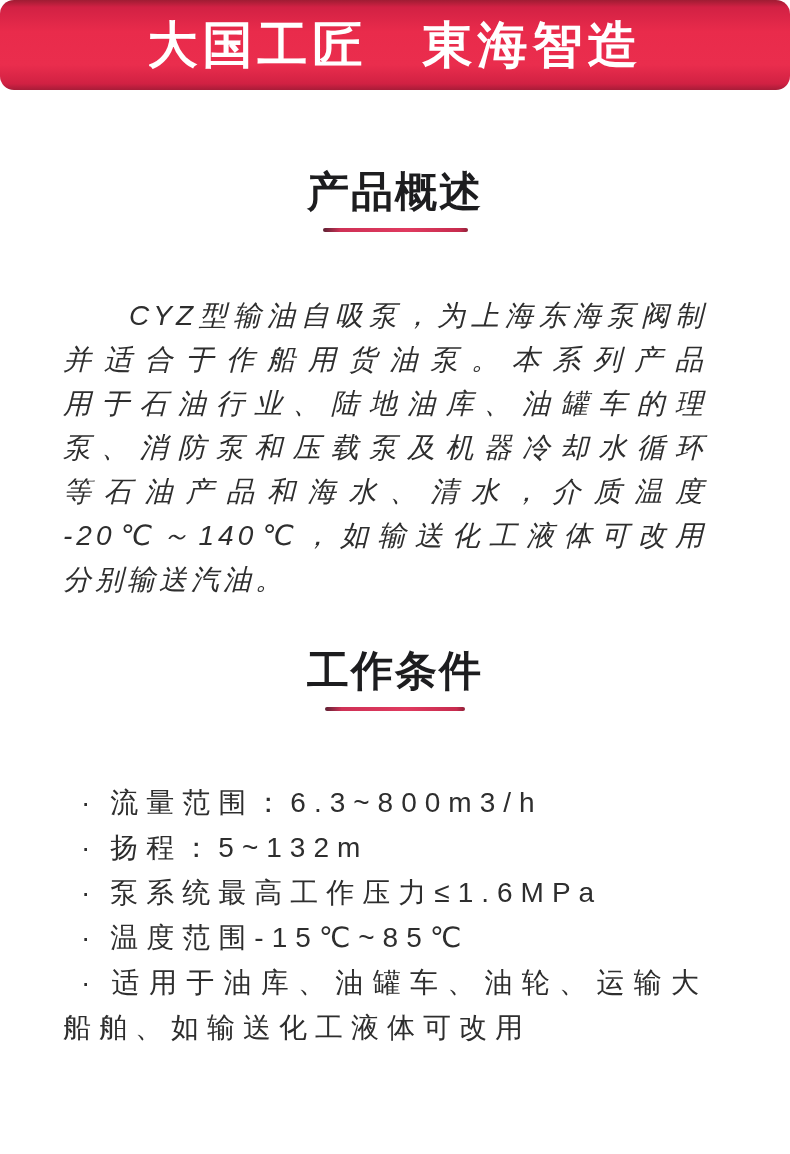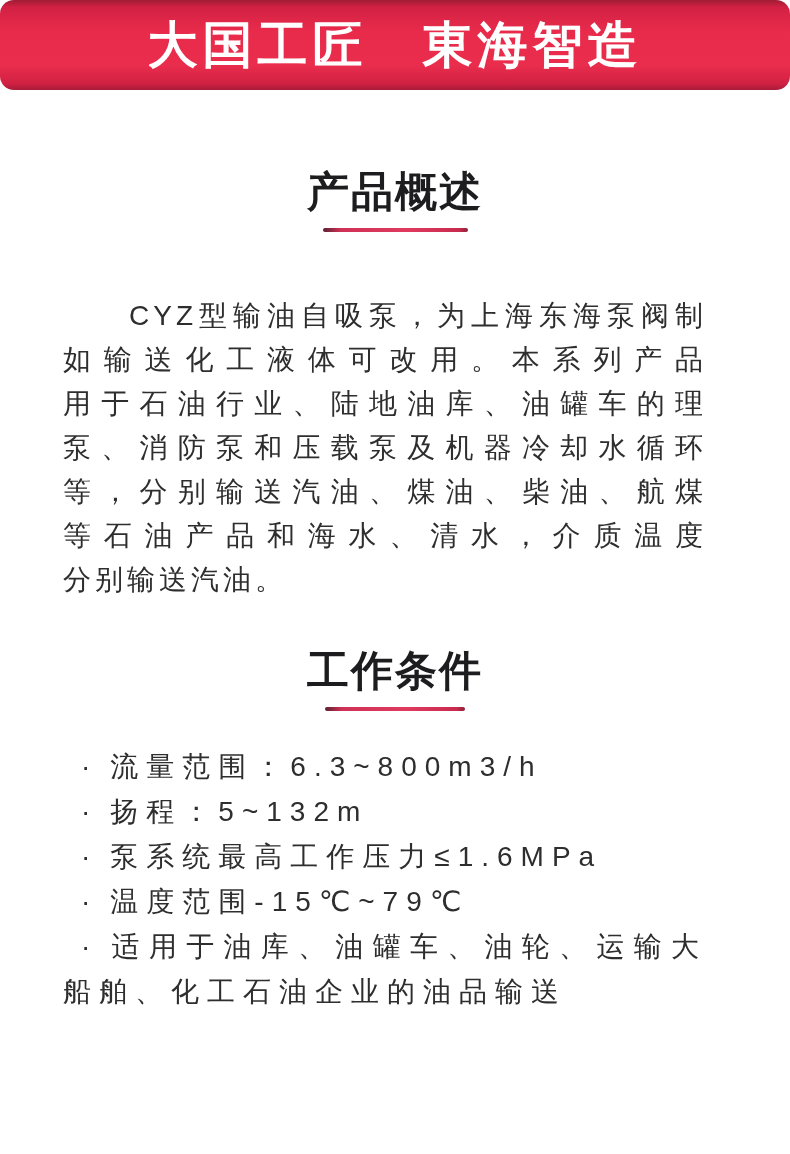--- a/index.html
+++ b/index.html
@@ -37,31 +37,32 @@
     background: linear-gradient(90deg,
       #5d2133 0%, #cf3156 12%, #e03a5f 58%, #c72b4e 94%, #8f2038 100%);
   }
   .heading-underline.w1 { width: 145px; }
   .heading-underline.w2 { width: 140px; }
 
   
   .paragraph {
     width: 644px; margin: 62px 0 0 63px;
     color: #2e2e2e;
+    font-style: italic;
   }
   .pline {
     font-size: 28px; line-height: 44px; letter-spacing: 4px;
     text-align: justify; text-align-last: justify;
   }
   .pline--first { text-indent: 66px; }
   .pline--last { text-align-last: left; }
 
   
   .cond-list {
-    width: 644px; margin: 33px 0 0 63px;
+    width: 644px; margin: 69px 0 0 63px;
     color: #2e2e2e;
   }
   .cline {
     font-size: 28px; line-height: 45px; letter-spacing: 8px;
     text-align: left;
   }
   .cline.item { text-indent: 18px; }
   .cline.jfull { text-align: justify; text-align-last: justify; }
   .bullet { margin-right: 12px; }
 </style>
@@ -72,43 +73,43 @@
   <div class="banner-title">大国工匠　東海智造</div>
 </div>
 
 <div class="section-head first">
   <div class="heading">产品概述</div>
   <div class="heading-underline w1"></div>
 </div>
 
 <div class="paragraph">
   <div class="pline pline--first">CYZ型输油自吸泵，为上海东海泵阀制</div>
-  <div class="pline">如输送化工液体可改用。本系列产品</div>
+  <div class="pline">并适合于作船用货油泵。本系列产品</div>
   <div class="pline">用于石油行业、陆地油库、油罐车的理</div>
   <div class="pline">泵、消防泵和压载泵及机器冷却水循环</div>
-  <div class="pline">等，分别输送汽油、煤油、柴油、航煤</div>
   <div class="pline">等石油产品和海水、清水，介质温度</div>
+  <div class="pline">-20℃～140℃，如输送化工液体可改用</div>
   <div class="pline pline--last">分别输送汽油。</div>
 </div>
 
 <div class="section-head second">
   <div class="heading">工作条件</div>
   <div class="heading-underline w2"></div>
 </div>
 
 <div class="cond-list">
   <div class="cline item">
     <span class="bullet">·</span><span>流量范围：6.3~800m3/h</span>
   </div>
   <div class="cline item">
     <span class="bullet">·</span><span>扬程：5~132m</span>
   </div>
   <div class="cline item">
     <span class="bullet">·</span><span>泵系统最高工作压力≤1.6MPa</span>
   </div>
   <div class="cline item">
-    <span class="bullet">·</span><span>温度范围-15℃~79℃</span>
+    <span class="bullet">·</span><span>温度范围-15℃~85℃</span>
   </div>
   <div class="cline item jfull">
     <span class="bullet">·</span><span>适用于油库、油罐车、油轮、运输大</span>
   </div>
-  <div class="cline">船舶、化工石油企业的油品输送</div>
+  <div class="cline">船舶、如输送化工液体可改用</div>
 </div>
 
 </body></html>

